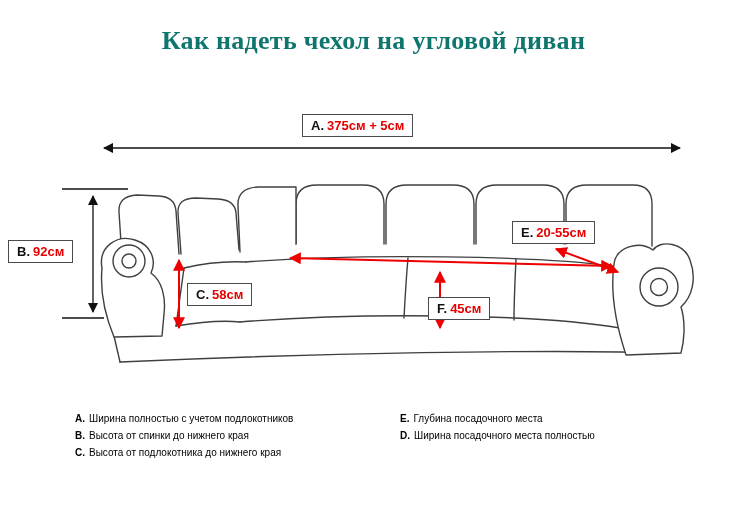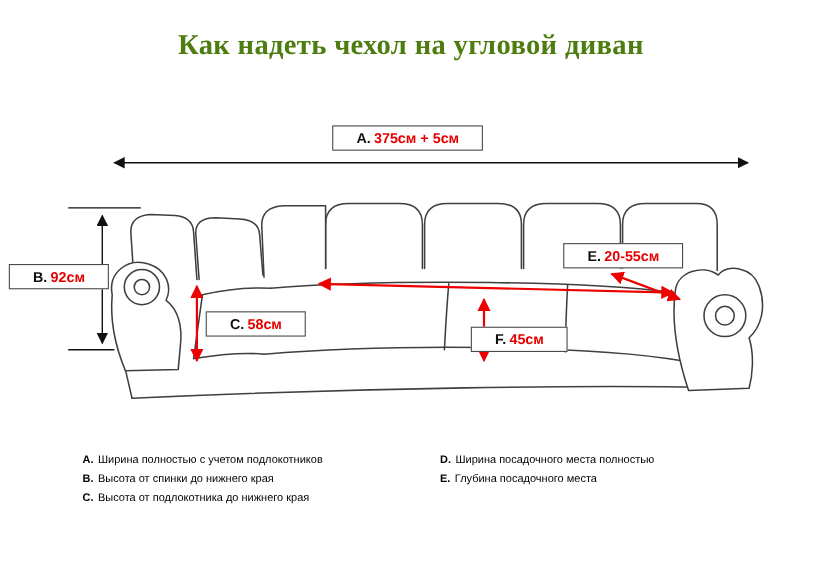--- a/index.html
+++ b/index.html
@@ -2,27 +2,27 @@
 <html><head>
 <meta charset="utf-8">
 <style>
   html,body{margin:0;padding:0;background:#fff;}
   .canvas{
     position:relative;width:747px;height:512px;background:#ffffff;
     font-family:"Liberation Sans",sans-serif;overflow:hidden;
   }
   .title{
     position:absolute;top:26px;left:0;width:100%;text-align:center;
-    font-family:"Liberation Serif",serif;font-weight:700;font-size:26px;color:#4d7c0f;
+    font-family:"Liberation Serif",serif;font-weight:700;font-size:26px;color:#0f766e;
     letter-spacing:.3px;
   }
   svg.scene{position:absolute;left:0;top:0;}
   .mbox{
     position:absolute;background:#fff;border:1px solid #4a4a4a;
-    padding:3px 21px;font-size:13px;font-weight:700;color:#111;
+    padding:3px 8px;font-size:13px;font-weight:700;color:#111;
     white-space:nowrap;z-index:5;
   }
   .mv{color:#e60000;margin-left:3px;}
   .legend{position:absolute;top:410px;font-size:10px;color:#000;line-height:17px;z-index:5;}
   .legend .row{white-space:nowrap;}
   .lt{font-weight:700;margin-right:4px;}
 </style>
 </head>
 <body>
 
@@ -103,17 +103,17 @@
   <div class="mbox" style="left:428px;top:297px">
     <span>F.</span><span class="mv">45см</span>
   </div>
 
   <div class="legend" style="left:75px">
     <div class="row"><span class="lt">A.</span><span>Ширина полностью с учетом подлокотников</span></div>
     <div class="row"><span class="lt">B.</span><span>Высота от спинки до нижнего края</span></div>
     <div class="row"><span class="lt">C.</span><span>Высота от подлокотника до нижнего края</span></div>
   </div>
   <div class="legend" style="left:400px">
+    <div class="row"><span class="lt">E.</span><span>Глубина посадочного места</span></div>
     <div class="row"><span class="lt">D.</span><span>Ширина посадочного места полностью</span></div>
-    <div class="row"><span class="lt">E.</span><span>Глубина посадочного места</span></div>
   </div>
 
 </div>
 
 </body></html>

